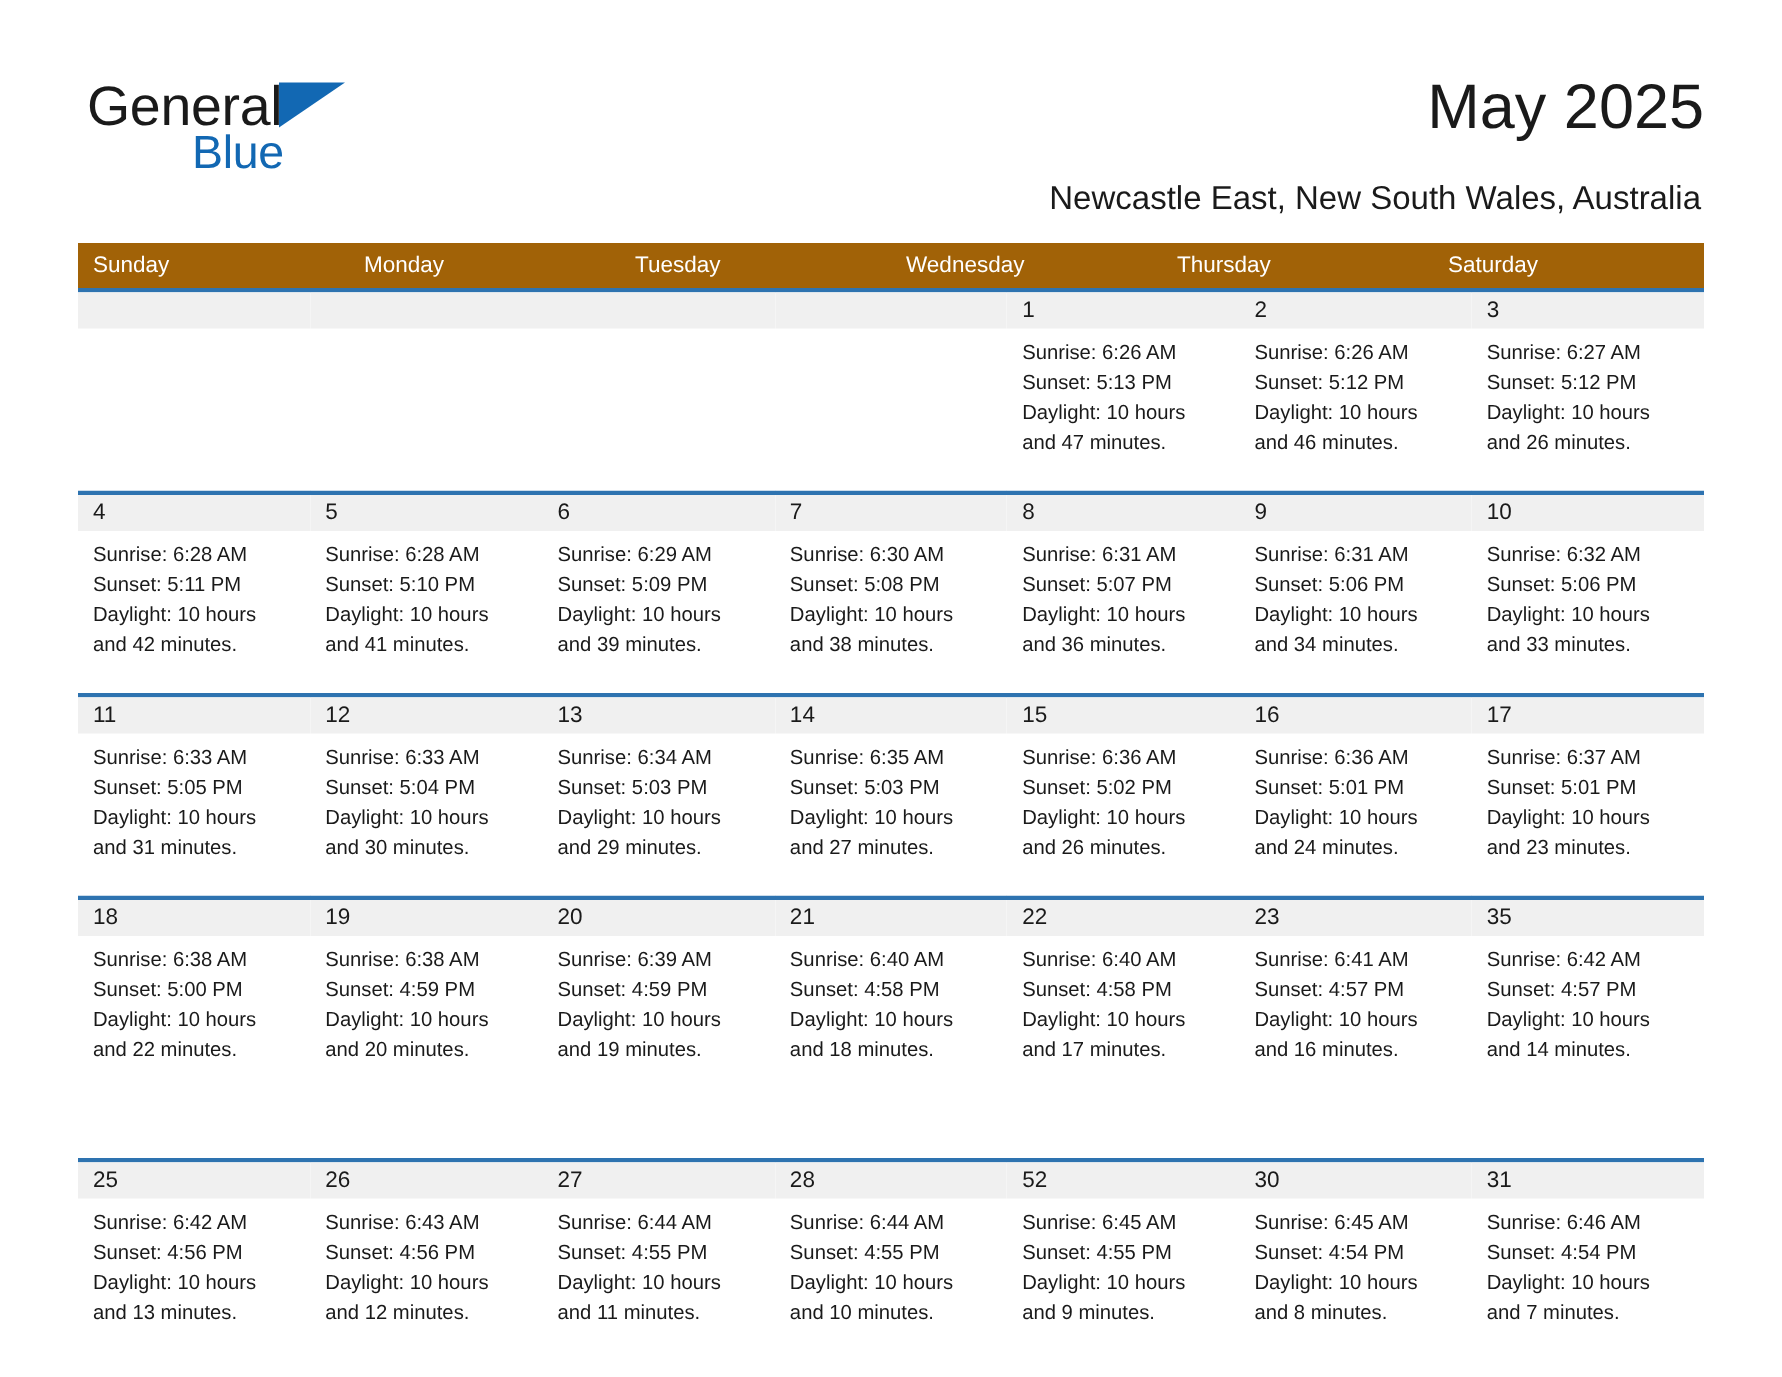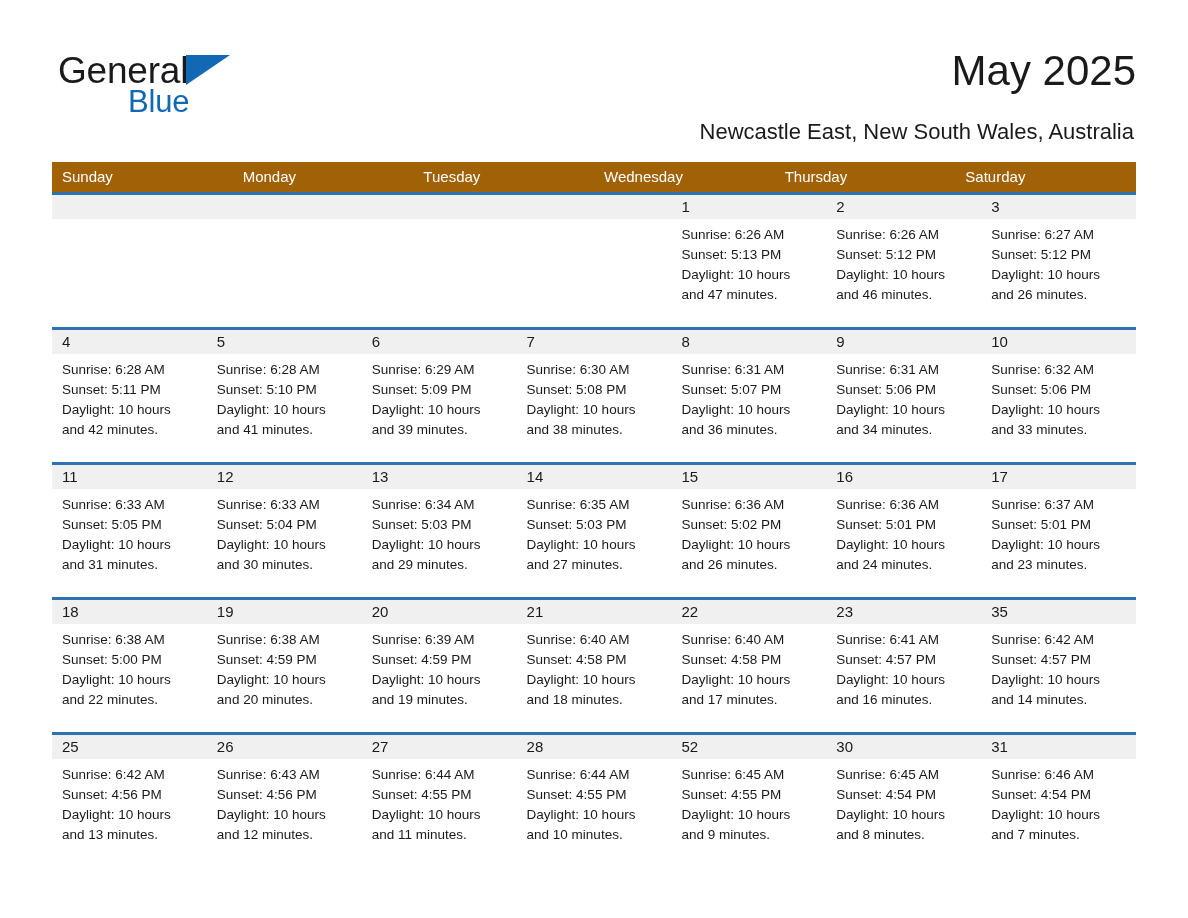--- a/index.html
+++ b/index.html
@@ -111,21 +111,21 @@
     padding-left: 10px;
     white-space: nowrap;
   }
 
   .week-row {
     display: flex;
     border-top: 3px solid #2e73b0;
     background: #ffffff;
     height: 135px;
   }
-  .week-row.last { border-bottom: 0; }
+  .week-row.last { border-bottom: 0; margin-top: 40px; }
 
   .day-cell {
     flex: 1 1 0;
     position: relative;
     background: #ffffff;
     min-width: 0;
   }
   .day-cell.empty .daynum-band { background: #f0f0f0; }
 
   .daynum-band {

